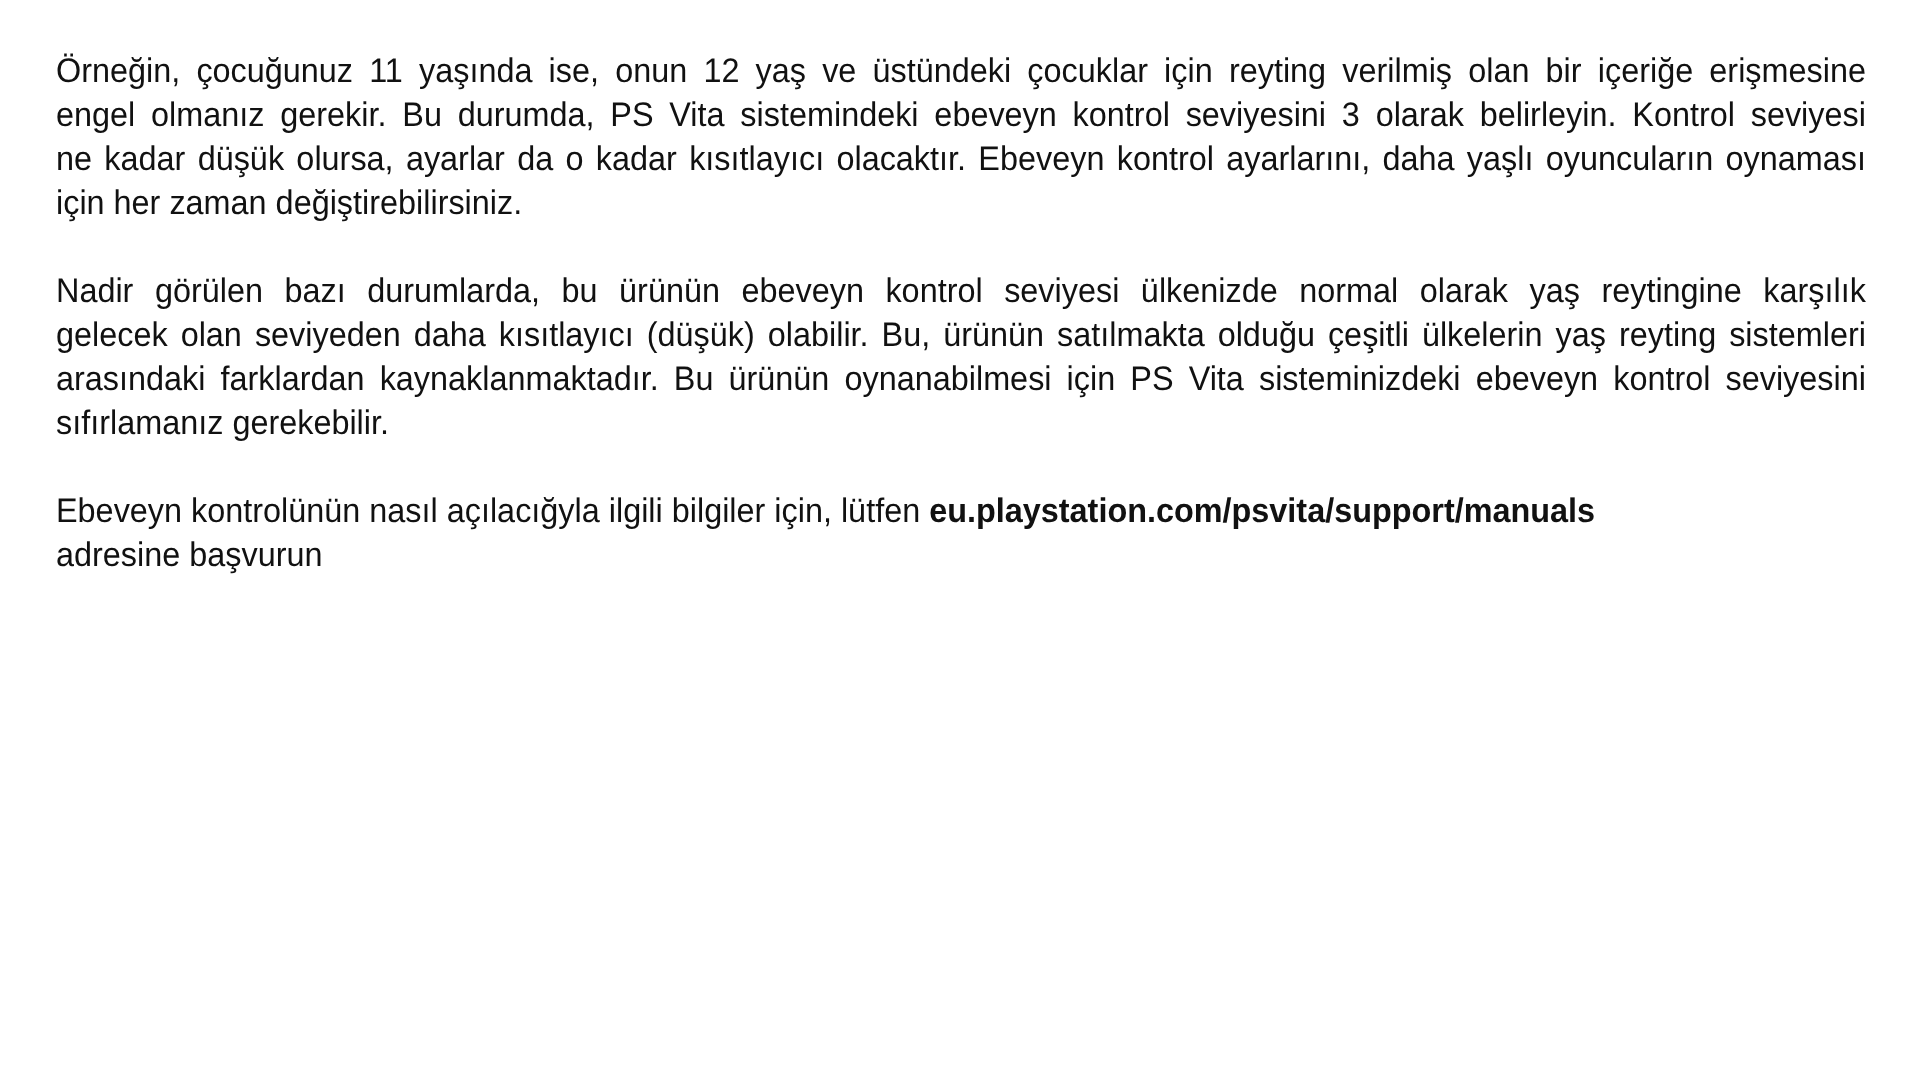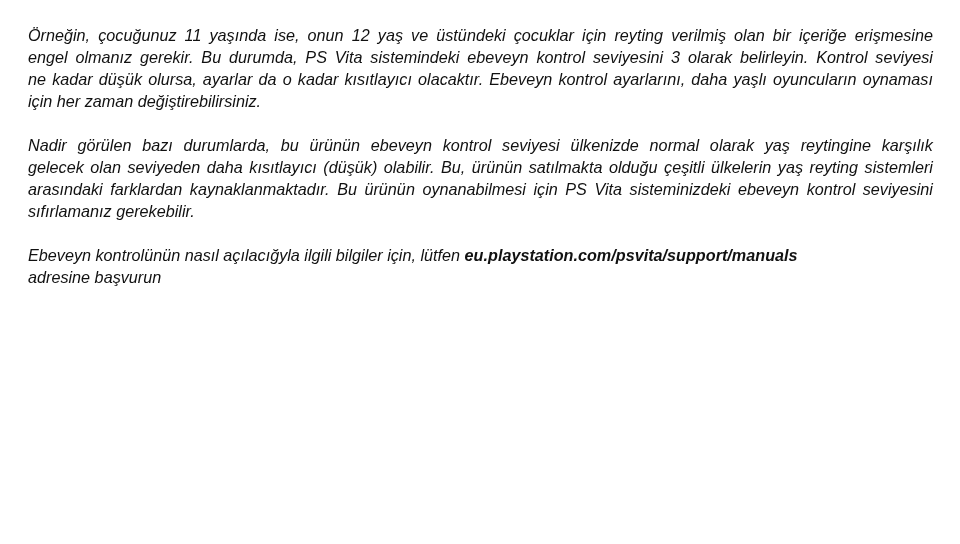--- a/index.html
+++ b/index.html
@@ -8,21 +8,20 @@
   }
   body {
     width: 960px;
     height: 544px;
     background: #ffffff;
     overflow: hidden;
     font-family: "Liberation Sans", sans-serif;
   }
   .page {
     padding: 25px 0 0 28px;
-    font-style: italic;
   }
   
   .para {
     width: 950px;
     transform: scaleX(0.9526);
     transform-origin: 0 0;
     color: #111111;
     font-size: 17px;
     line-height: 22px;
     letter-spacing: 0;

